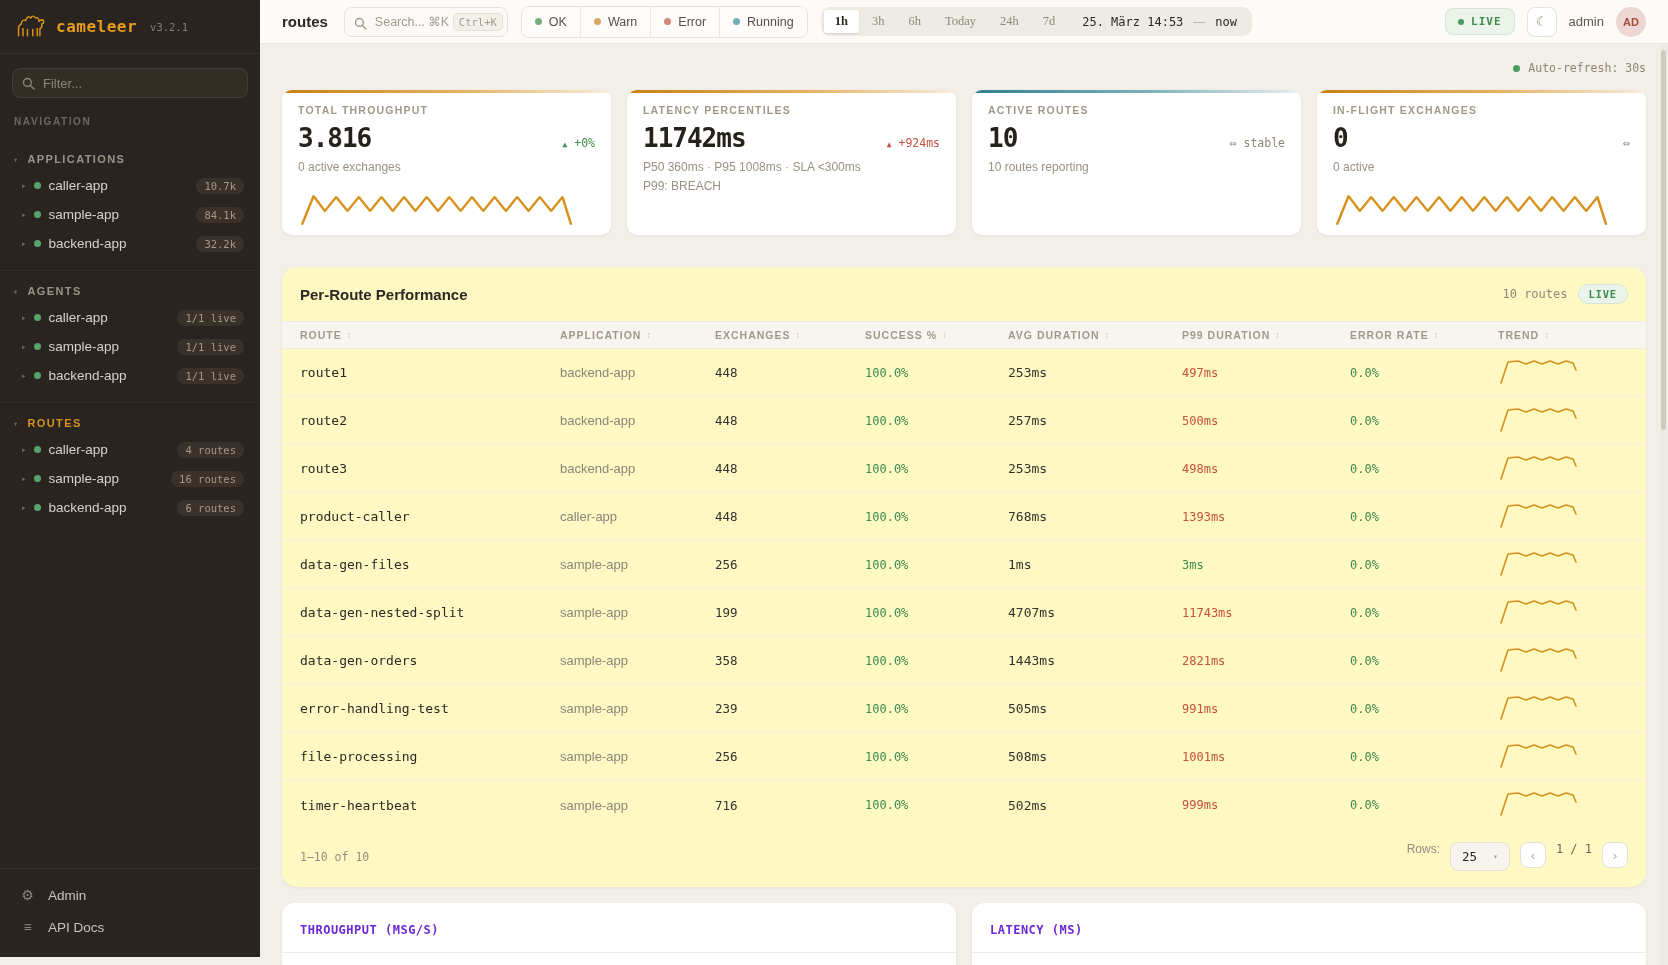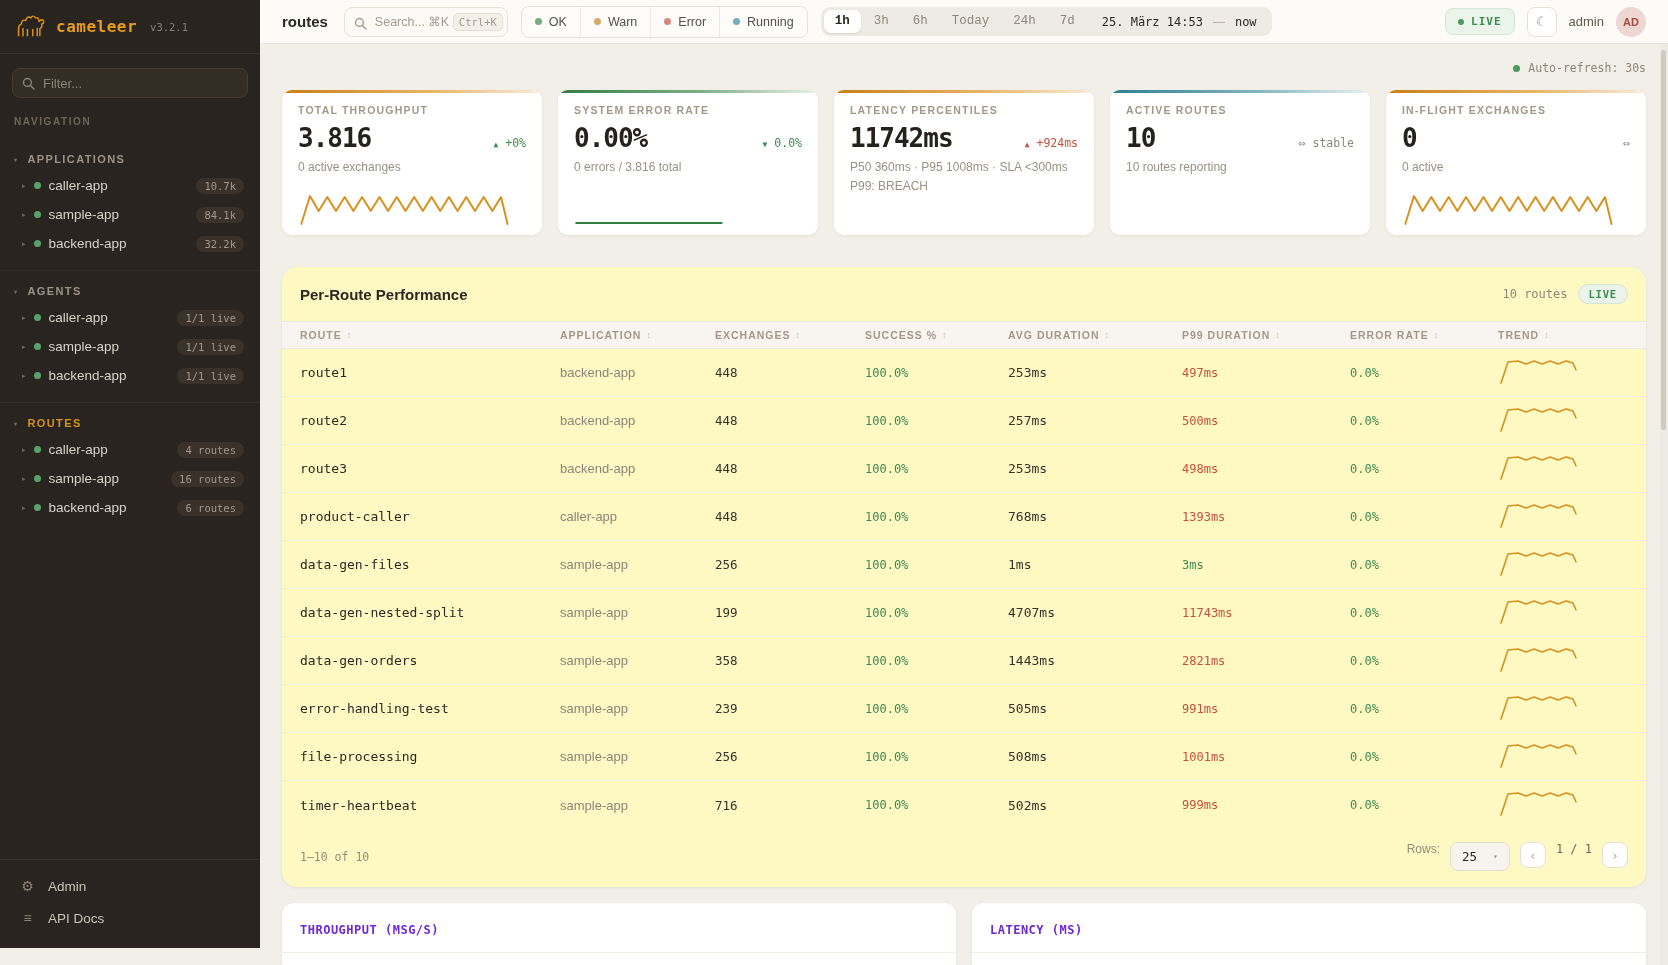--- a/index.html
+++ b/index.html
@@ -1,20 +1,20 @@
 <!DOCTYPE html>
 <html><head>
 <meta charset="utf-8">
 <style>
   * { box-sizing: border-box; }
   html,body { margin:0; padding:0; width:1668px; height:965px; overflow:hidden;
     background:#f2efe9; font-family:"Liberation Sans", sans-serif; }
 
   
-  .sidebar { position:fixed; left:0; top:0; bottom:17px; width:260px; background:#2a2421;
+  .sidebar { position:fixed; left:0; top:0; bottom:8px; width:260px; background:#2a2421;
     color:#d8d1c7; display:flex; flex-direction:column; z-index:5; }
   .side-logo { height:54px; display:flex; align-items:center; gap:9px; padding:0 15px;
     border-bottom:1px solid #383128; flex:none; }
   .logo-text { font-family:"DejaVu Sans Mono",monospace; font-weight:bold; font-size:16px;
     color:#e89c1d; letter-spacing:.5px; }
   .logo-ver { font-family:"DejaVu Sans Mono",monospace; font-size:10.5px; color:#867d71; margin-left:4px; }
   .side-filter { margin:14px 12px 4px; position:relative; }
   .side-filter input { width:100%; height:30px; background:#342d26; border:1px solid #463c32;
     border-radius:8px; color:#d8d1c7; font-size:13px; padding:0 10px 0 30px; outline:none;
     font-family:"Liberation Sans",sans-serif; }
@@ -52,22 +52,22 @@
   .tb-search .sic { position:absolute; left:9px; top:8px; }
   .kbd { font-family:"DejaVu Sans Mono",monospace; font-size:10.5px; color:#a49b8d;
     background:#f3f0e9; border:1px solid #e4ded4; border-radius:5px; padding:2px 5px; }
   .tb-chips { display:flex; border:1px solid #e7e2d9; border-radius:8px; overflow:hidden; background:#fdfcfa; }
   .chip { display:flex; align-items:center; gap:7px; padding:0 13px; height:30px; font-size:12.5px;
     color:#55504a; cursor:pointer; background:#fdfcfa; border:none; border-left:1px solid #eee9e1;
     font-family:"Liberation Sans",sans-serif; }
   .chip:first-child { border-left:none; }
   .chip .cd { width:7px; height:7px; border-radius:50%; }
   .tb-times { display:flex; align-items:center; background:#edebe4; border-radius:9px; padding:3px; gap:2px; }
-  .trange { padding:5px 11px; font-size:12.5px; color:#8f887c; border-radius:7px; border:none;
-    background:transparent; cursor:pointer; font-family:Liberation Mono, monospace; line-height:1; }
+  .trange { padding:5px 11px; font-size:12.5px; color:#8f887c; border-radius:2px; border:none;
+    background:transparent; cursor:pointer; font-family:Liberation Serif, serif; line-height:1; }
   .trange.selected { background:#fff; color:#2c2823; font-weight:bold; box-shadow:0 1px 2px rgba(40,30,10,.12); }
   .tb-date { font-family:"DejaVu Sans Mono",monospace; font-size:12px; color:#2c2823; padding:0 8px 0 14px; }
   .tb-dash { color:#b4ac9f; font-size:12px; }
   .tb-now { font-family:"DejaVu Sans Mono",monospace; font-size:12px; color:#2c2823; padding:0 12px 0 8px; }
   .tb-right { margin-left:auto; display:flex; align-items:center; gap:12px; }
   .live-badge { display:flex; align-items:center; gap:7px; background:#eaf4ea; border:1px solid #d4e6d5;
     border-radius:8px; padding:6px 12px; font-family:"DejaVu Sans Mono",monospace; font-size:11px;
     letter-spacing:1px; color:#3e8b4e; font-weight:bold; }
   .live-badge .cd, .live-sm .cd { width:6px; height:6px; border-radius:50%; background:#4d9a5e; }
   .moon-btn { width:30px; height:30px; background:#fff; border:1px solid #e7e2d9; border-radius:8px;
@@ -332,31 +332,20 @@
           <div class="kpi-title">TOTAL THROUGHPUT</div>
           <div class="kpi-valrow">
             <span class="kpi-value">3.816</span>
             <span class="kpi-delta d-green"><span class="arr">▲</span><span> +0%</span></span>
           </div>
           <div class="kpi-sub">0 active exchanges</div>
           <div class="kpi-spark"><svg viewBox="0 0 210 38" preserveAspectRatio="none">
               <polyline points="3,35 11,7 19,22 27,8 35,22 43,8 51,22 59,8 67,22 75,8 83,22 91,8 99,22 107,8 115,22 123,8 131,22 139,8 147,22 155,8 163,22 171,8 179,22 187,8 193,35" fill="none" stroke="#d7911c" stroke-width="1.8" stroke-linejoin="round" stroke-linecap="round"></polyline>
             </svg></div>
         </section>
-        <section class="kpi acc-green">
-          <div class="kpi-title">SYSTEM ERROR RATE</div>
-          <div class="kpi-valrow">
-            <span class="kpi-value">0.00%</span>
-            <span class="kpi-delta d-green"><span class="arr">▼</span><span> 0.0%</span></span>
-          </div>
-          <div class="kpi-sub">0 errors / 3.816 total</div>
-          <div class="kpi-spark"><svg viewBox="0 0 210 38" preserveAspectRatio="none">
-              <polyline points="2,34 136,34" fill="none" stroke="#2f7d42" stroke-width="1.8" stroke-linejoin="round" stroke-linecap="round"></polyline>
-            </svg></div>
-        </section>
         <section class="kpi acc-orange">
           <div class="kpi-title">LATENCY PERCENTILES</div>
           <div class="kpi-valrow">
             <span class="kpi-value">11742ms</span>
             <span class="kpi-delta d-red"><span class="arr">▲</span><span> +924ms</span></span>
           </div>
           <div class="kpi-sub">P50 360ms · P95 1008ms · SLA &lt;300ms</div>
           <div class="kpi-sub" style="margin-top: 2px;">P99: BREACH</div>
         </section>
         <section class="kpi acc-teal">

